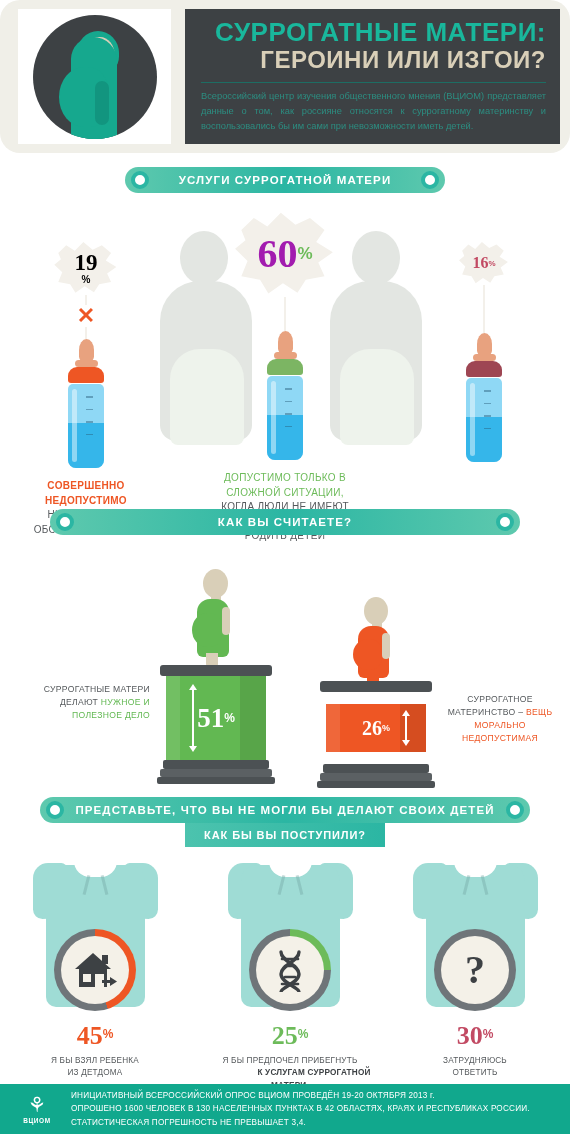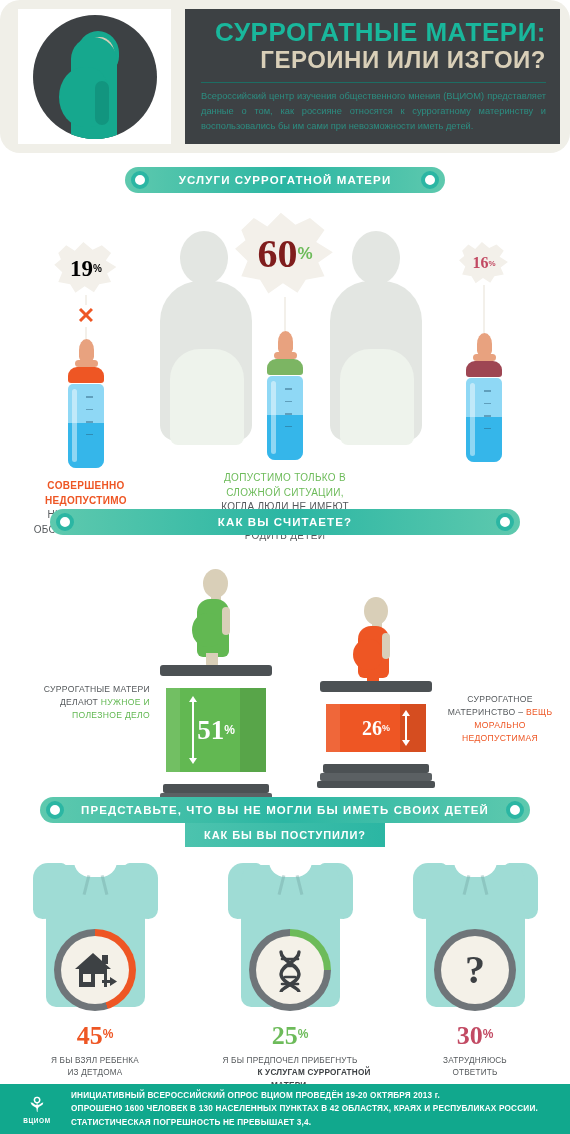--- a/index.html
+++ b/index.html
@@ -178,21 +178,21 @@
              line-height:1; }
   .cap3 { font-size:8.2px; line-height:1.5; letter-spacing:.2px; color:#55595c; margin-top:6px; }
   .cap3 b { color:#3d4144;padding-left:48px; }
 
   
   .footer { position:absolute; left:0; right:0; bottom:0; height:50px;
             background:#11a88d; display:flex; align-items:center; padding:0 14px; gap:11px; }
   .vciom-logo { width:46px; text-align:center; color:#fff; flex:0 0 auto; }
   .vciom-logo .mark { font-size:21px; line-height:1; }
   .vciom-logo .word { font-size:6.5px; font-weight:bold; letter-spacing:.6px; margin-top:2px; }
-  .footer-text { color:#ffffff; font-size:8.2px; line-height:1.62; letter-spacing:.2px;font-weight:bold; }
+  .footer-text { color:#ffffff; font-size:8.2px; line-height:1.62; letter-spacing:.2px; }
 </style>
 </head>
 <body>
 
 <div class="page">
 
   <div class="header">
     <div class="hero-photo">
       <div class="hero-circle">
         <div class="hc-hair"></div>
@@ -229,21 +229,21 @@
         <div class="s-torso" style="left:10px; top:118px; width:74px; height:96px; background:#eef3ec; border-radius:30px 30px 8px 8px;"></div>
       </div>
       <div class="sil" style="left:330px; top:38px;">
         <div class="s-head" style="left:22px; top:0; width:48px; height:54px; background:#e3e6e2;"></div>
         <div class="s-torso" style="left:0; top:50px; width:92px; height:160px; background:#e3e6e2;"></div>
         <div class="s-torso" style="left:10px; top:118px; width:74px; height:96px; background:#eef3ec; border-radius:30px 30px 8px 8px;"></div>
       </div>
     </div>
 
     <div class="bottle-col" style="left:6px; top:48px;">
-      <div class="splash" style="width:66px;height:54px;">
+      <div class="splash" style="width:66px;height:54px;flex-direction:column;">
         <span class="num" style="font-size:23px;">19</span>
           <span class="pct" style="font-size:10px;">%</span>
       </div>
       <div class="drip" style="height:10px;"></div>
       <div class="xmark">✕</div>
       <div class="drip" style="height:12px;"></div>
       <div class="bottle">
         <div class="nipple"></div>
           <div class="nipple-base"></div>
         <div class="cap" style="background:#ee5624;"></div>
@@ -259,21 +259,21 @@
           </div>
       </div>
       <div class="caption" style="margin-top:11px;">
         <span class="hi-o">СОВЕРШЕННО НЕДОПУСТИМО</span><br>
         <span class="dk">НИ ПРИ КАКИХ ОБСТОЯТЕЛЬСТВАХ</span>
       </div>
     </div>
 
     <div class="bottle-col" style="left:205px; top:18px;">
       <div class="splash" style="width:104px;height:86px;">
-        <span class="num" style="font-size:40px;color:#7f1d1d;">60</span>
+        <span class="num" style="font-size:40px;color:#a21caf;">60</span>
           <span class="pct" style="font-size:17px;color:#6dbb5a;">%</span>
       </div>
       <div class="drip" style="height:34px;"></div>
       <div class="bottle">
         <div class="nipple"></div>
           <div class="nipple-base"></div>
         <div class="cap" style="background:#7cb563;"></div>
         <div class="body-b">
             <div class="water"></div>
             <div class="gloss"></div>
@@ -328,21 +328,21 @@
     <div class="fig" style="left:186px; top:34px; width:60px; height:98px;">
       <div class="f-head" style="left:17px; top:0; width:25px; height:29px;"></div>
       <div class="f-neck" style="left:25px; top:24px; width:10px; height:9px;"></div>
       <div class="f-body" style="left:11px; top:30px; width:32px; height:58px; background:#62b852; border-radius:13px 13px 6px 6px;"></div>
       <div class="f-body" style="left:6px; top:44px; width:30px; height:34px; background:#62b852; border-radius:50% 40% 40% 50%;"></div>
       <div class="f-arm" style="left:36px; top:38px; width:8px; height:28px; background:#d9cfb8;"></div>
       <div class="f-leg" style="left:20px; top:84px; width:12px; height:16px; background:#d9cfb8; border-radius:0 0 5px 5px;"></div>
     </div>
     <div class="podium" style="left:160px; top:130px; width:112px;">
       <div class="p-cap" style="width:112px;"></div>
-      <div class="p-col" style="width:100px; margin:12px auto; height:84px; background:#62b852; font-size:27px;">
+      <div class="p-col" style="width:100px; margin:0 auto; height:84px; background:#62b852; font-size:27px;">
         <span class="shade2"></span>
           <span class="shade"></span>
         <span style="position:relative;z-index:2;">51</span>
           <span style="position:relative;z-index:2;font-family:'Liberation Sans',sans-serif;font-size:12px;vertical-align:super;">%</span>
         <div class="arrow" style="left:22px; top:8px; bottom:8px;">
           <span class="hd up"></span>
             <span class="stem"></span>
             <span class="hd dn"></span>
         </div>
       </div>
@@ -380,21 +380,21 @@
       <div class="p-base3" style="width:118px; margin-left:-3px;"></div>
     </div>
     <div class="lbl2" style="left:440px; top:158px; width:120px; text-align:center;">
       <span style="color:#55595c;">СУРРОГАТНОЕ МАТЕРИНСТВО – </span><span style="color:#ee5624;">ВЕЩЬ МОРАЛЬНО НЕДОПУСТИМАЯ</span>
     </div>
   </div>
 
   <div style="display:flex;flex-direction:column;align-items:center;margin-top:-8px;">
     <div class="banner" style="width:490px;border-radius:13px;">
       <span class="knob left"></span>
-      <span>ПРЕДСТАВЬТЕ, ЧТО ВЫ НЕ МОГЛИ БЫ ИМЕТЬ СВОИХ ДЕТЕЙ</span>
+      <span>ПРЕДСТАВЬТЕ, ЧТО ВЫ НЕ МОГЛИ БЫ ДЕЛАЮТ СВОИХ ДЕТЕЙ</span>
       <span class="knob right"></span>
     </div>
     <div class="banner2" style="width:200px;">
       <span>КАК БЫ ВЫ ПОСТУПИЛИ?</span>
     </div>
   </div>
 
   <div class="sec3">
 
     <div class="shirt-col" style="left:0px; top:10px;">

